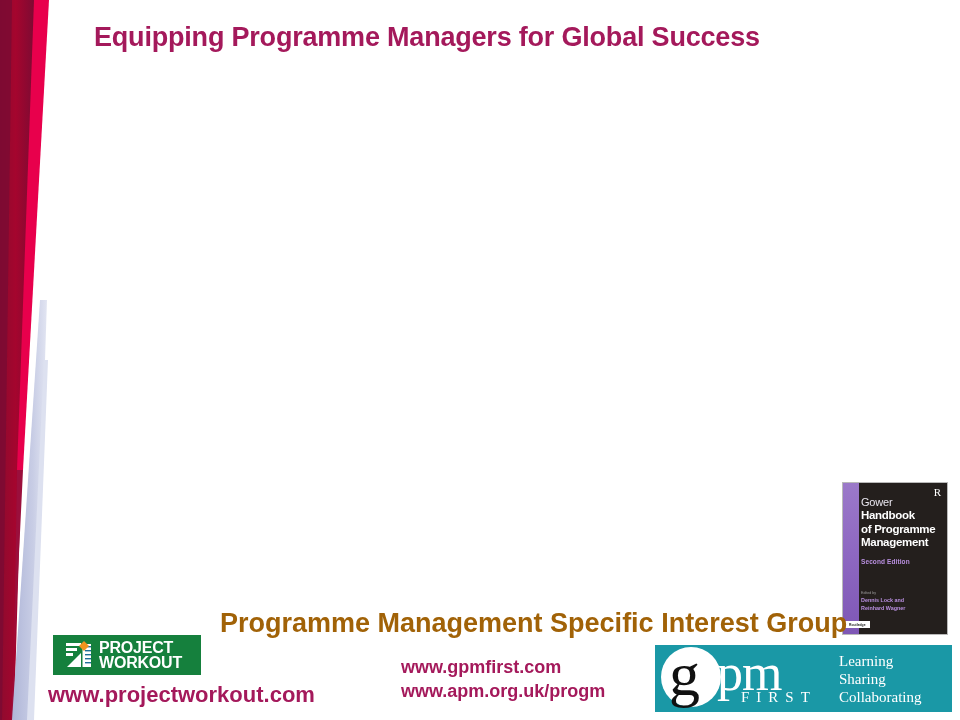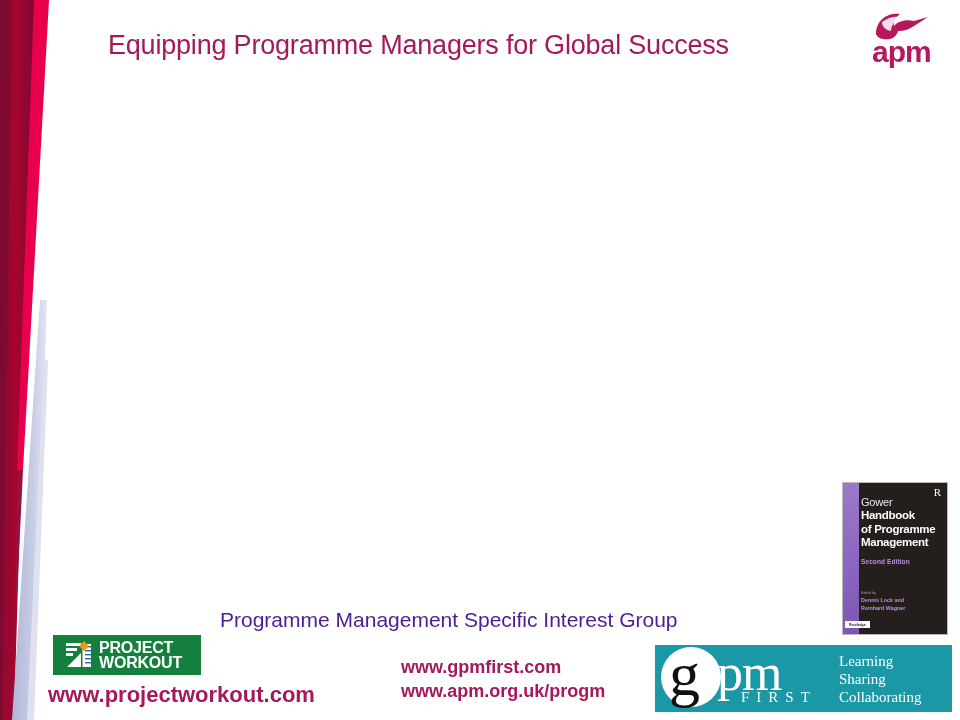--- a/index.html
+++ b/index.html
@@ -13,28 +13,27 @@
     overflow:hidden;
   }
 
   
   .deco { position:absolute; left:0; top:0; width:140px; height:720px; overflow:hidden; }
   .deco svg { display:block; width:140px; height:720px; }
 
   
   #title {
     position:absolute;
-    left:108px; top:22px;
+    left:94px; top:22px;
     width:748px;
     font-size:27px;
-    font-weight:normal;
+    font-weight:bold;
     color:#A4195B;
     letter-spacing:-0.2px;
     white-space:nowrap;
-    margin-top:8px;
   }
 
   
   #apm-logo { position:absolute; left:864px; top:8px; width:92px; height:60px; }
   #apm-logo svg { display:block; }
 
   
   #book {
     position:absolute;
     left:843px; top:483px;
@@ -70,21 +69,21 @@
   }
   #book .bk-pub {
     position:absolute; left:2px; bottom:6px;
     background:#ffffff; color:#222; font-size:3.4px;
     padding:1.5px 4px; white-space:nowrap; font-weight:bold;
   }
 
   
   #sig-line {
     position:absolute; left:220px; top:608px; width:580px;
-    font-size:21px; font-weight:normal; color:#4c1d95; white-space:nowrap;
+    font-size:27px; font-weight:bold; color:#a16207; white-space:nowrap;
   }
 
   
   #pw-logo {
     position:absolute; left:53px; top:635px;
     width:148px; height:40px;
     background:#15803d;
     display:flex; align-items:center; padding-left:12px;
   }
   #pw-logo .pw-mark { width:30px; height:28px; flex:none; position:relative; }
@@ -166,30 +165,20 @@
       <polygon points="23,470 17,470 13,720 11,720" fill="#9B0F3C"></polygon>
 
       <polygon points="40,300 47,300 33,720 12,720" fill="url(#gLav)"></polygon>
 
       <polygon points="44,360 48,360 34,720 27,720" fill="#DDE1F0"></polygon>
     </svg>
   </div>
 
   <div id="title">Equipping Programme Managers for Global Success</div>
 
-  <div id="apm-logo">
-    <svg width="92" height="60" viewBox="0 0 92 60" xmlns="http://www.w3.org/2000/svg">
-      <g>
-        <path d="M12 26 C12 12, 24 4, 36 6 C31 10, 29 14, 30 18 C34 13, 42 11, 50 13 L64 9 L50 18 C46 21, 40 23, 34 23 C33 27, 30 30, 26 31 C21 32, 14 31, 12 26 Z" fill="#B5185E"></path>
-        <path d="M18 14 C24 9, 31 8, 36 9 C30 13, 27 18, 27 23 C22 22, 18 19, 18 14 Z" fill="#ffffff" opacity="0.85"></path>
-        <circle cx="36" cy="12" r="1.6" fill="#ffffff"></circle>
-      </g>
-      <text x="8" y="54" font-family="Liberation Sans, sans-serif" font-size="30" font-weight="bold" fill="#B5185E" letter-spacing="-1">apm</text>
-    </svg>
-  </div>
 
   <div id="book">
     <div class="spine"></div>
     <div class="routledge">R</div>
     <div class="bk-body">
       <div class="bk-gower">Gower</div>
       <div class="bk-main">Handbook</div>
       <div class="bk-main">of Programme</div>
       <div class="bk-main">Management</div>
       <div class="bk-edition">Second Edition</div>

